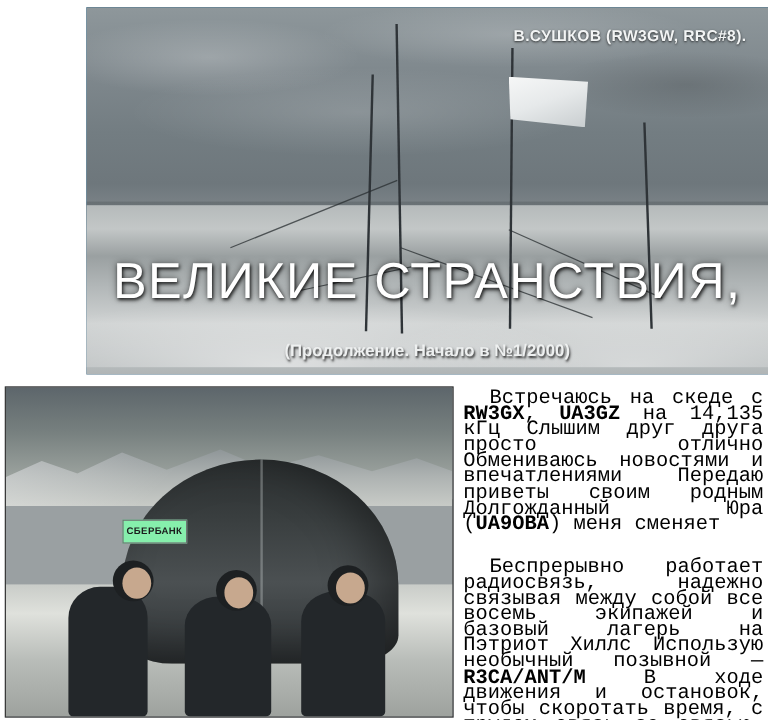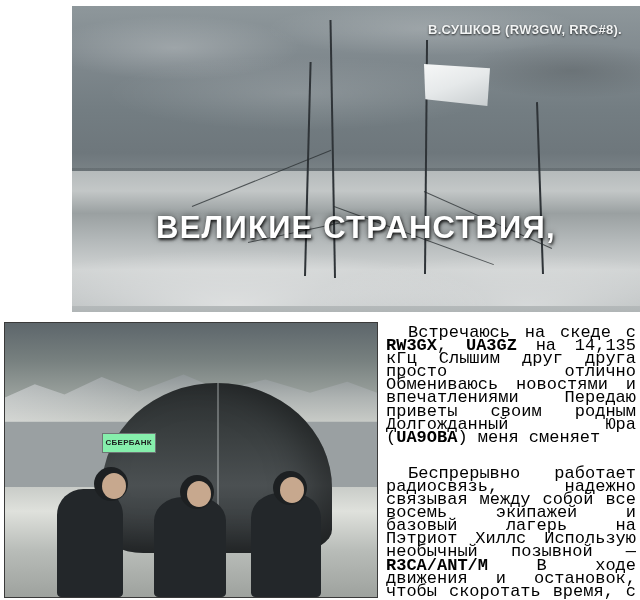--- a/index.html
+++ b/index.html
@@ -98,22 +98,22 @@
   }
 
   .hero-title {
     position: absolute;
     left: 50%;
     transform: translateX(-50%);
     top: 204px;
     width: 540px;
     text-align: center;
     color: #ffffff;
-    font-weight: bold;
-    font-size: 31px;
+    font-weight: normal;
+    font-size: 42px;
     letter-spacing: 1.2px;
     text-shadow: 1px 2px 3px rgba(0,0,0,0.8), 0 0 6px rgba(0,0,0,0.5);
     white-space: nowrap;
   }
   .hero-subtitle {
     position: absolute;
     left: 50%;
     transform: translateX(-50%);
     top: 246px;
     width: 560px;
@@ -259,20 +259,21 @@
 
     <div class="guy" style="left:120px; top:200px; width:150px; transform: rotate(-22deg);"></div>
     <div class="guy" style="left:262px; top:200px; width:170px; transform: rotate(20deg);"></div>
     <div class="guy" style="left:352px; top:185px; width:140px; transform: rotate(24deg);"></div>
     <div class="guy" style="left:176px; top:236px; width:120px; transform: rotate(-12deg);"></div>
 
     <div class="flag"></div>
 
     <div class="hero-credit">В.СУШКОВ (RW3GW, RRC#8).</div>
     <div class="hero-title">ВЕЛИКИЕ СТРАНСТВИЯ,</div>
+    <div class="hero-note">(Продолжение. Начало в №1/2000)</div>
   </div>
 
   <div class="photo2">
     <div class="p2-sky"></div>
     <div class="p2-mountains"></div>
     <div class="p2-snow"></div>
 
     <div class="p2-tent">
       <div class="p2-tent-seam"></div>
     </div>

